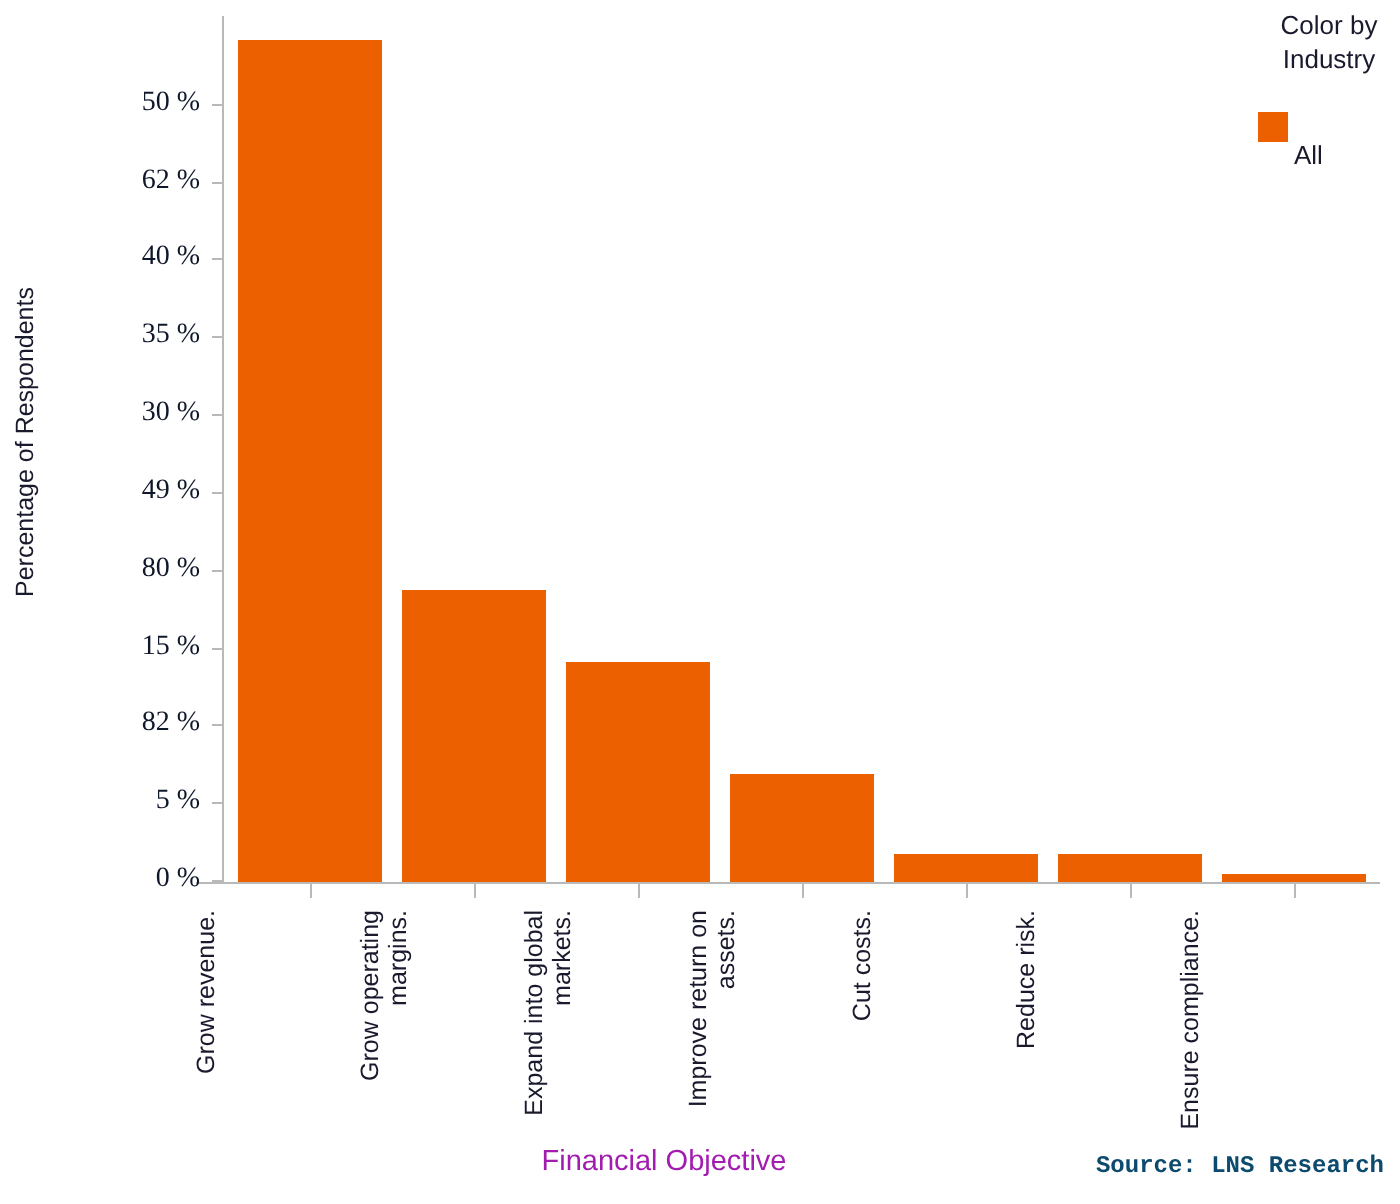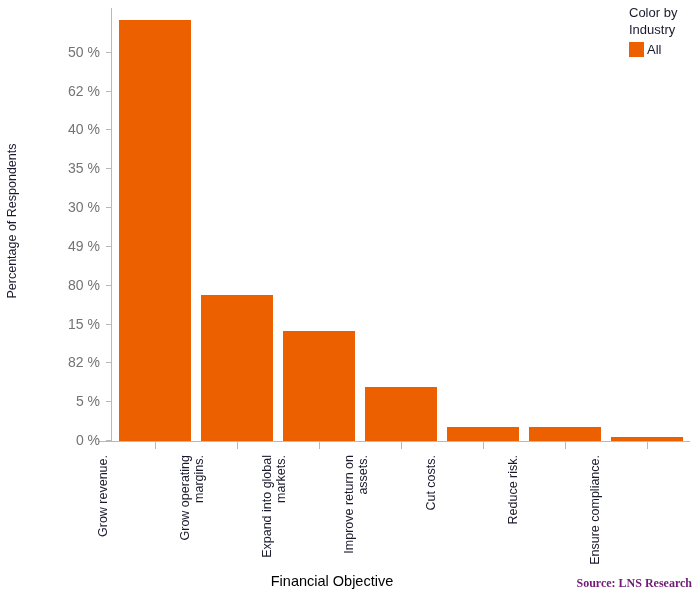--- a/index.html
+++ b/index.html
@@ -79,23 +79,23 @@
     right: 0px;
     top: -1px;
     width: 6px;
     height: 1px;
     background: #b9b9b9;
   }
   .ytick .tick-label {
     position: absolute;
     right: 12px;
     top: -9px;
-    font-family: Liberation Sans, sans-serif;
+    font-family: Liberation Serif, serif;
     font-size: 14px;
-    color: #737373;
+    color: #0f172a;
     white-space: nowrap;
   }
 
   
   .bar {
     position: absolute;
     bottom: 0px;
     background: #ec6000;
   }
 
@@ -128,65 +128,67 @@
     white-space: normal;
   }
 
   
   .x-axis-title {
     position: absolute;
     left: 112px;
     top: 573px;
     width: 440px;
     text-align: center;
-    color: #000000;
+    color: #a21caf;
     font-size: 14.5px;
     font-family: "Liberation Sans", sans-serif;
   }
 
   
   .source-note {
     position: absolute;
     right: 8px;
     top: 576px;
-    color: #701a75;
+    color: #0c4a6e;
     font-size: 12px;
     font-weight: bold;
-    font-family: Liberation Serif, serif;
+    font-family: Liberation Mono, monospace;
   }
 
   
   .legend {
     position: absolute;
     left: 629px;
     top: 4px;
     width: 71px;
   }
   .legend-title {
     color: #1a1a2e;
     font-size: 13px;
     line-height: 17px;
     font-family: "Liberation Sans", sans-serif;
+    text-align: center;
   }
   .legend-entry {
     display: flex;
     align-items: center;
     margin-top: 4px;
   }
   .legend-swatch {
     width: 15px;
     height: 15px;
     background: #ec6000;
     flex: 0 0 auto;
   }
   .legend-label {
     margin-left: 3px;
     color: #1a1a2e;
     font-size: 13px;
     font-family: "Liberation Sans", sans-serif;
+    margin-top: 28px;
   }
 </style>
 </head>
 <body>
 
 <div id="chart-root">
 
   <div class="y-axis-title">
     <span>Percentage of Respondents</span>
   </div>

